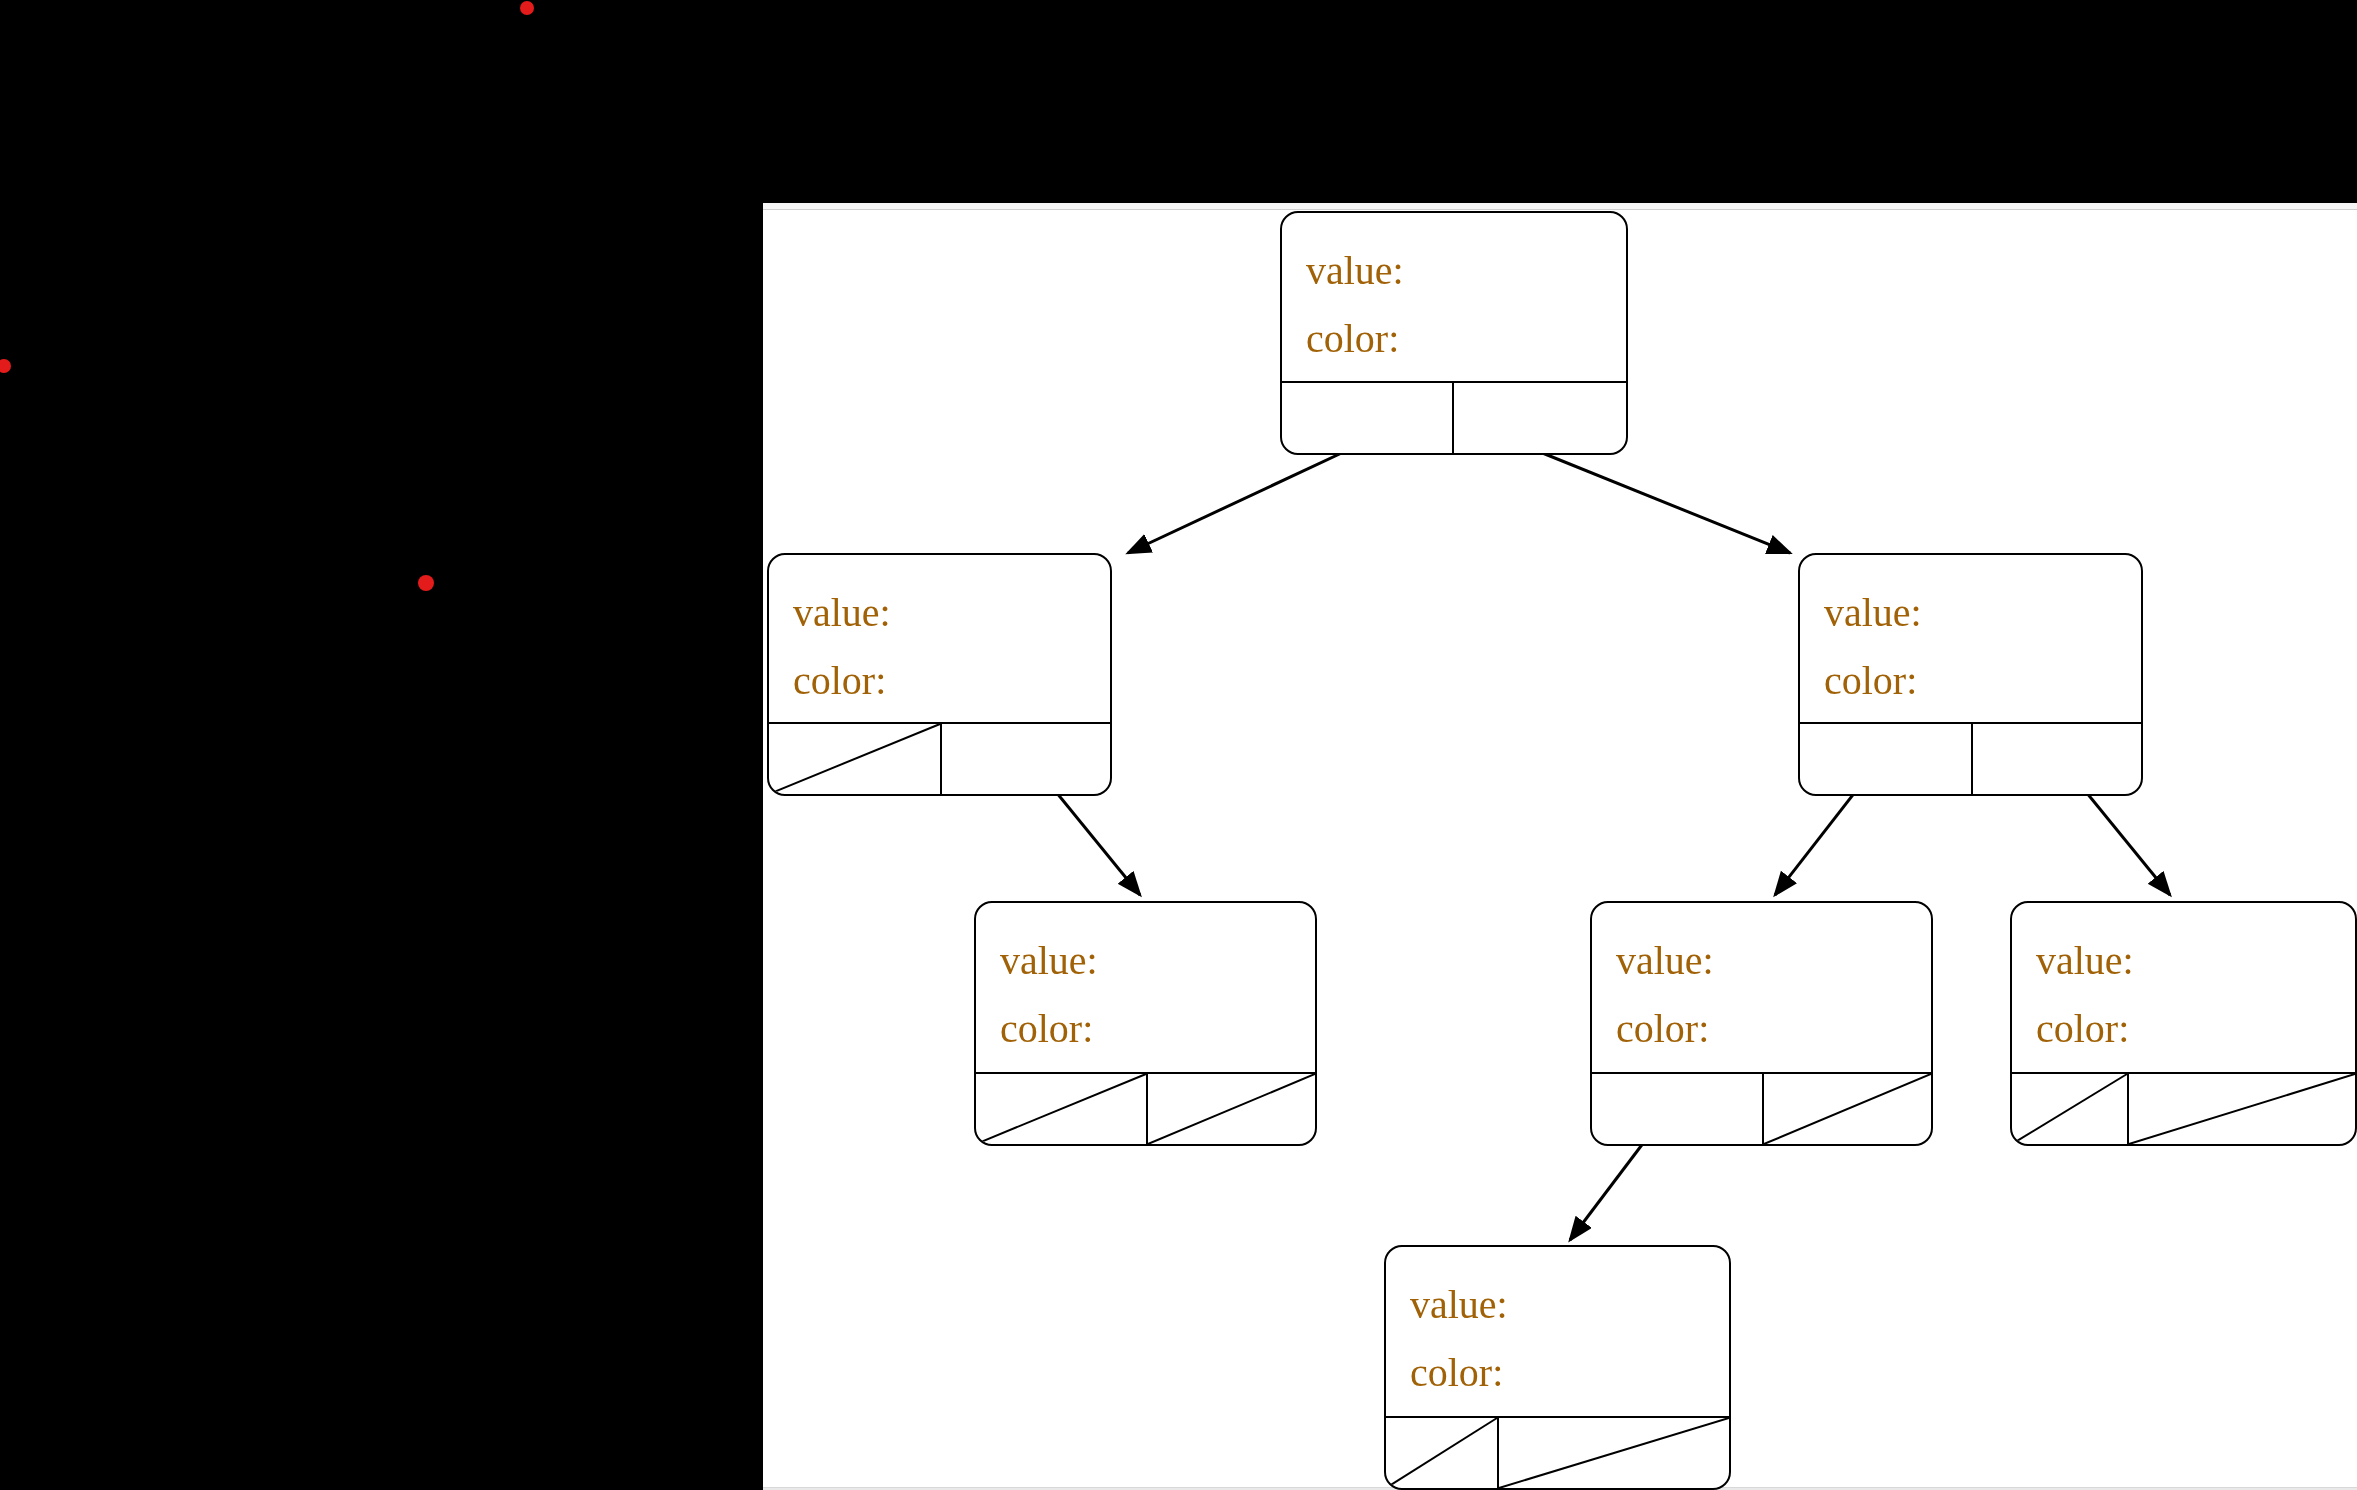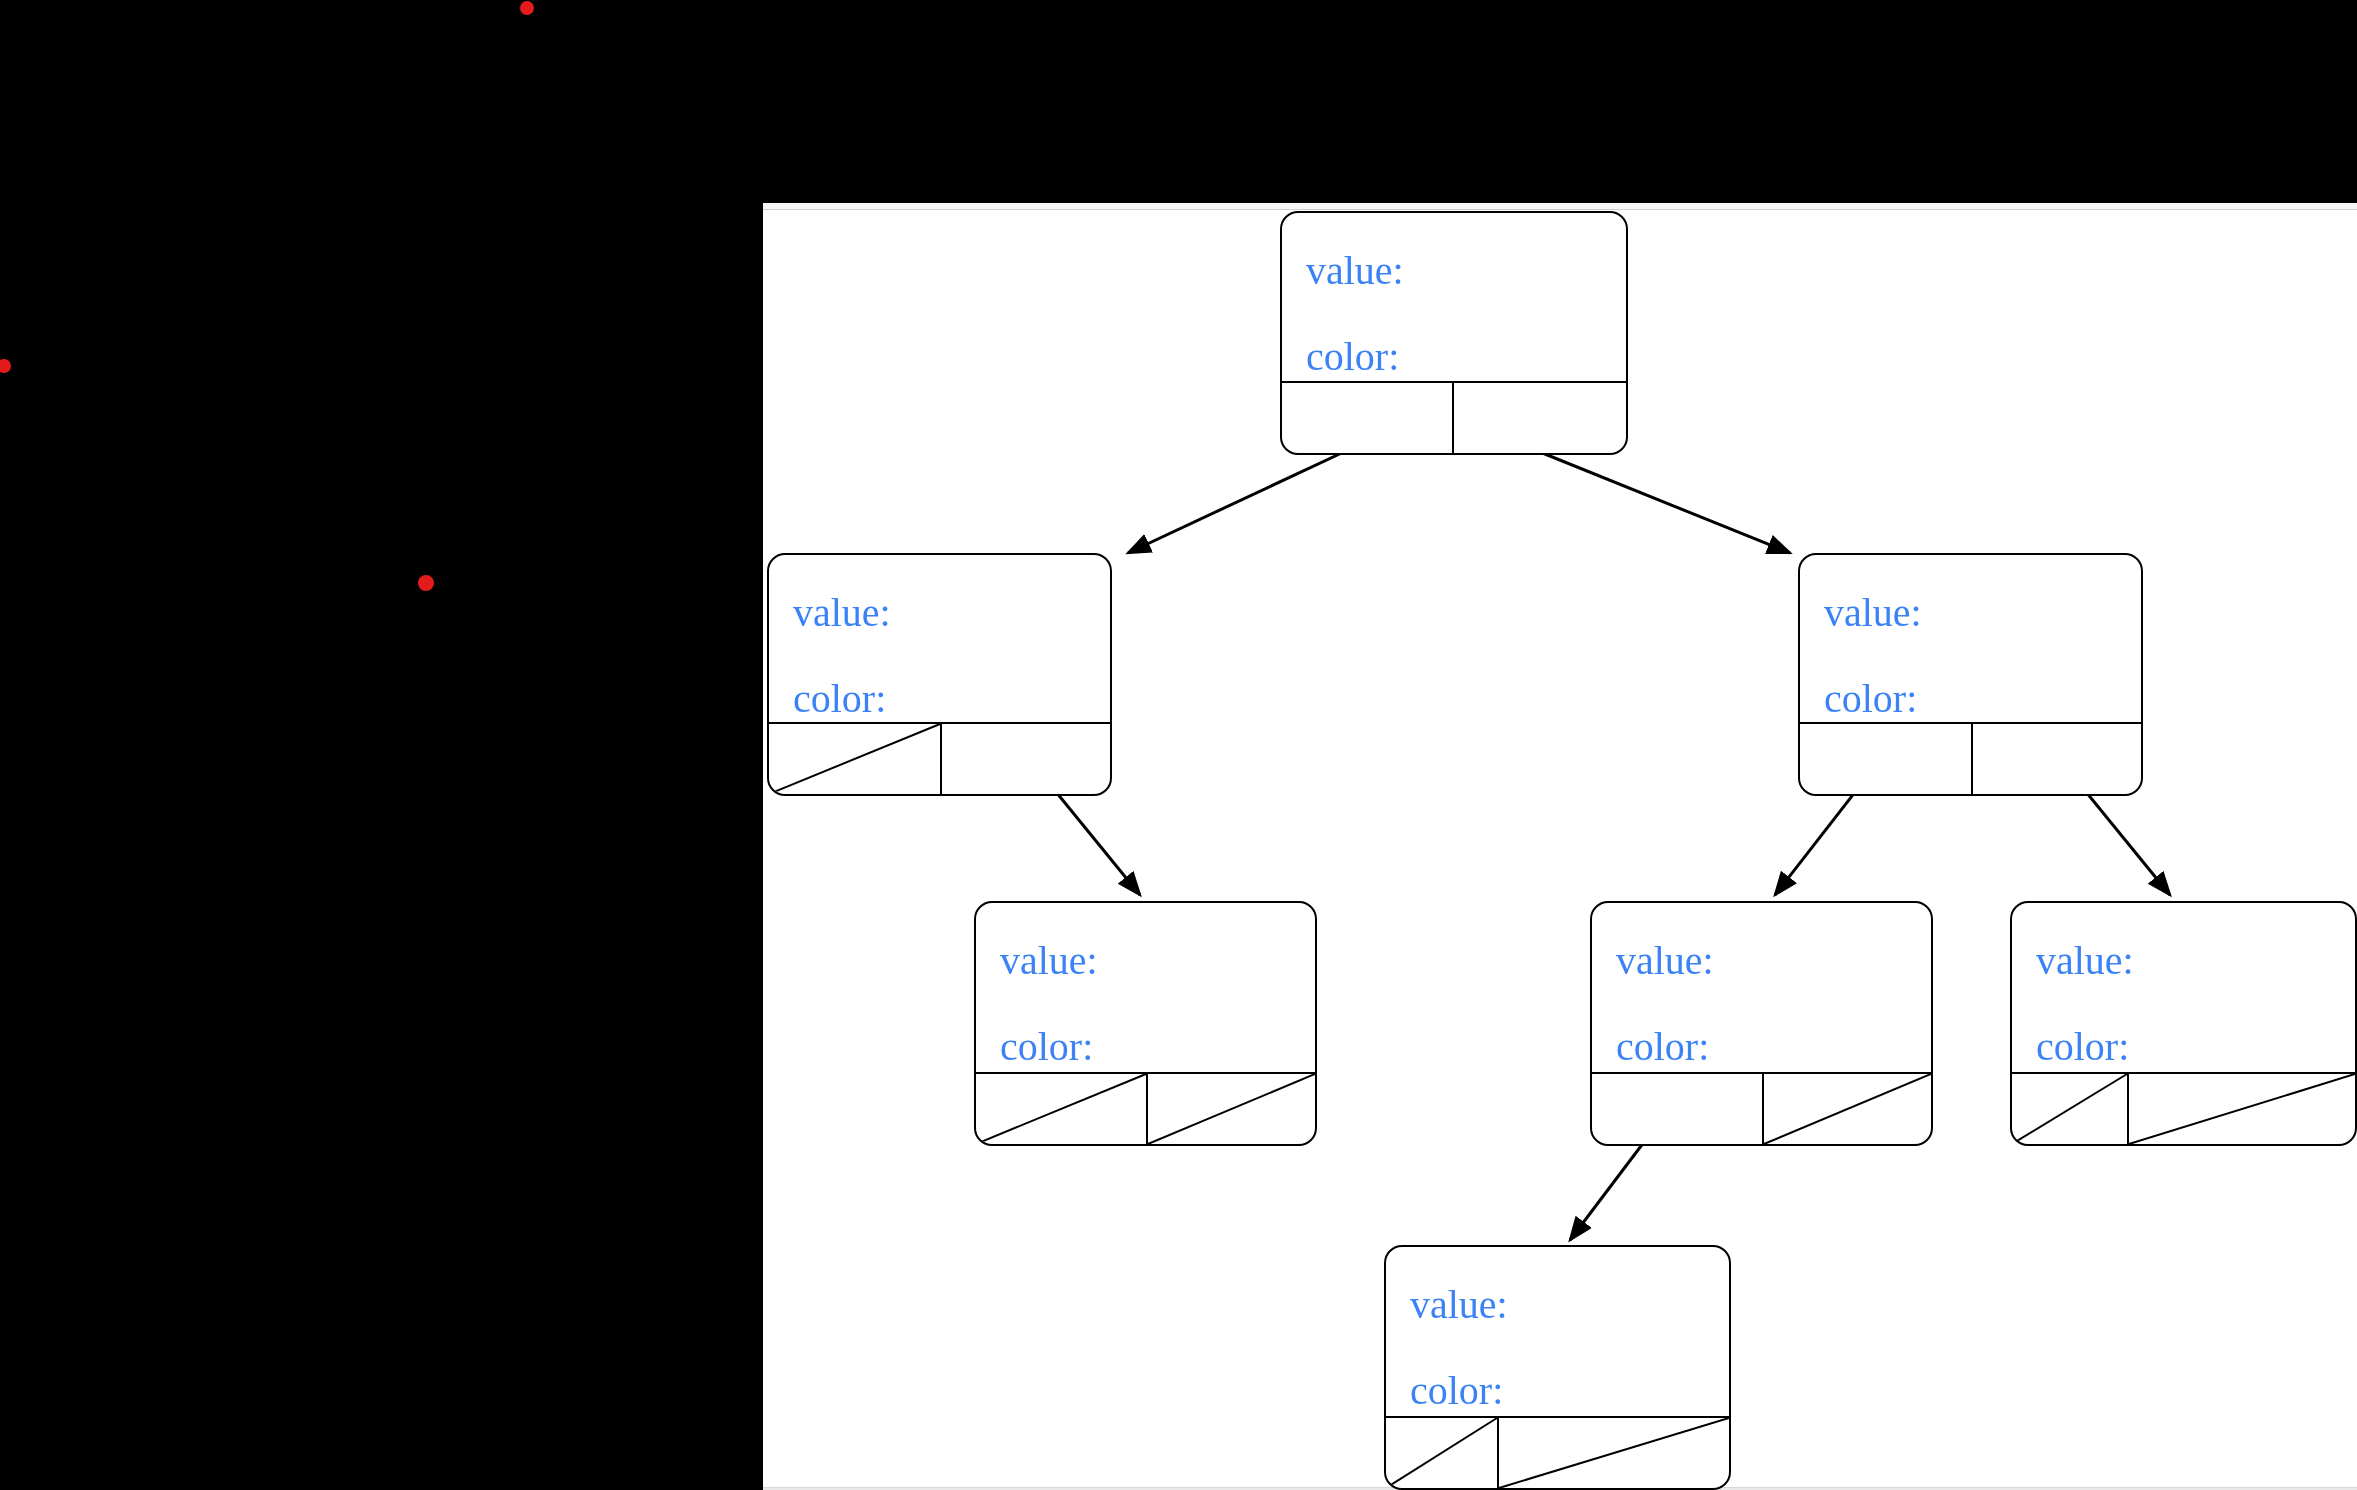--- a/index.html
+++ b/index.html
@@ -56,25 +56,25 @@
     overflow:hidden;
   }
   .node-body{
     position:absolute;left:0;top:0;right:0;
     box-sizing:border-box;
     padding-left:24px;
   }
   .node-field{
     font-size:40px;
     line-height:1;
-    color:#3b82f6;
+    color:#a16207;
     white-space:nowrap;
   }
   .node-field.value-field{position:absolute;left:24px;top:38px;}
-  .node-field.color-field{position:absolute;left:24px;top:124px;}
+  .node-field.color-field{position:absolute;left:24px;top:106px;}
 
   .ptr-row{
     position:absolute;left:0;right:0;bottom:0;
     border-top:2px solid #000000;
     box-sizing:border-box;
   }
   .ptr-cell{
     position:absolute;top:0;bottom:0;
     box-sizing:border-box;
     overflow:visible;

